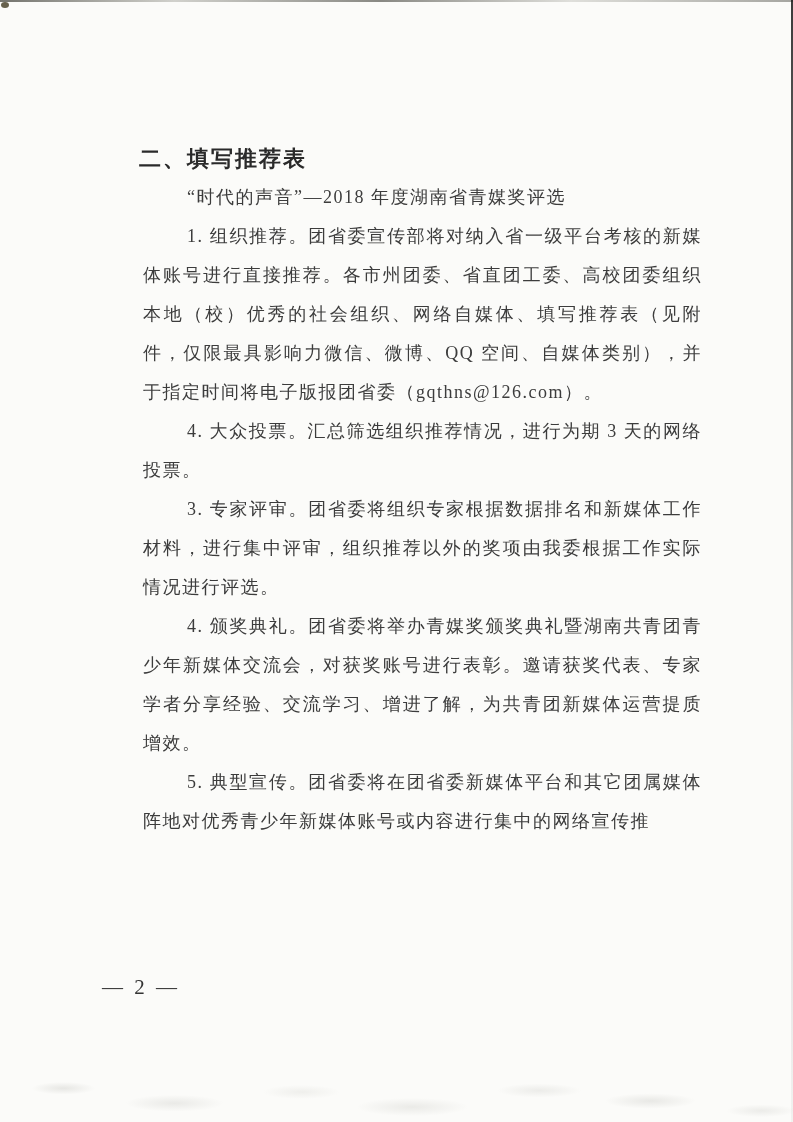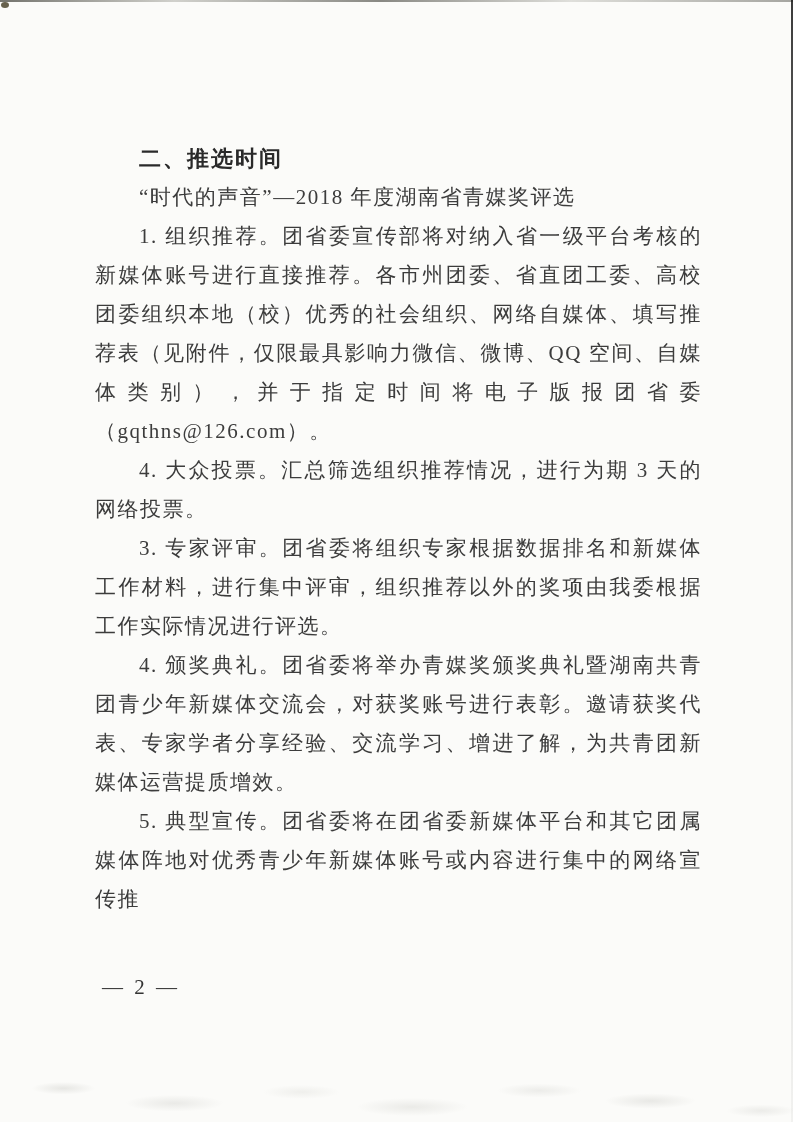--- a/index.html
+++ b/index.html
@@ -54,46 +54,47 @@
     font-family: "Liberation Sans", sans-serif;
     font-weight: bold;
     color: #2a2a2a;
     font-size: 22px;
     line-height: 39px;
     margin-left: 44px;
     letter-spacing: 2px;
   }
   .para {
     font-family: "Liberation Serif", serif;
-    font-size: 21px;
+    font-size: 18px;
     line-height: 39px;
     text-align: justify;
     text-indent: 44px;
     letter-spacing: 1.5px;
     color: #3c3c3c;
+    margin-left: 48px;
   }
   .page-footer {
     position: absolute;
     top: 975px; left: 102px;
     font-family: "Liberation Serif", serif;
     font-size: 21px;
     letter-spacing: 3px;
     color: #333;
   }
 </style>
 </head>
 <body>
 
 <div class="scan-edge-top"></div>
 <div class="scan-corner-speck"></div>
 <div class="scan-edge-right"></div>
 <div class="scan-noise-bottom"></div>
 
 <div class="page-content">
-  <div class="heading">二、推选时间</div>
+  <div class="heading">二、填写推荐表</div>
   <p class="para">“时代的声音”—2018 年度湖南省青媒奖评选</p>
   <p class="para">1. 组织推荐。团省委宣传部将对纳入省一级平台考核的新媒体账号进行直接推荐。各市州团委、省直团工委、高校团委组织本地（校）优秀的社会组织、网络自媒体、填写推荐表（见附件，仅限最具影响力微信、微博、QQ 空间、自媒体类别），并于指定时间将电子版报团省委（gqthns@126.com）。</p>
   <p class="para">4. 大众投票。汇总筛选组织推荐情况，进行为期 3 天的网络投票。</p>
   <p class="para">3. 专家评审。团省委将组织专家根据数据排名和新媒体工作材料，进行集中评审，组织推荐以外的奖项由我委根据工作实际情况进行评选。</p>
   <p class="para">4. 颁奖典礼。团省委将举办青媒奖颁奖典礼暨湖南共青团青少年新媒体交流会，对获奖账号进行表彰。邀请获奖代表、专家学者分享经验、交流学习、增进了解，为共青团新媒体运营提质增效。</p>
   <p class="para">5. 典型宣传。团省委将在团省委新媒体平台和其它团属媒体阵地对优秀青少年新媒体账号或内容进行集中的网络宣传推</p>
 </div>
 
 <div class="page-footer">— 2 —</div>
 

